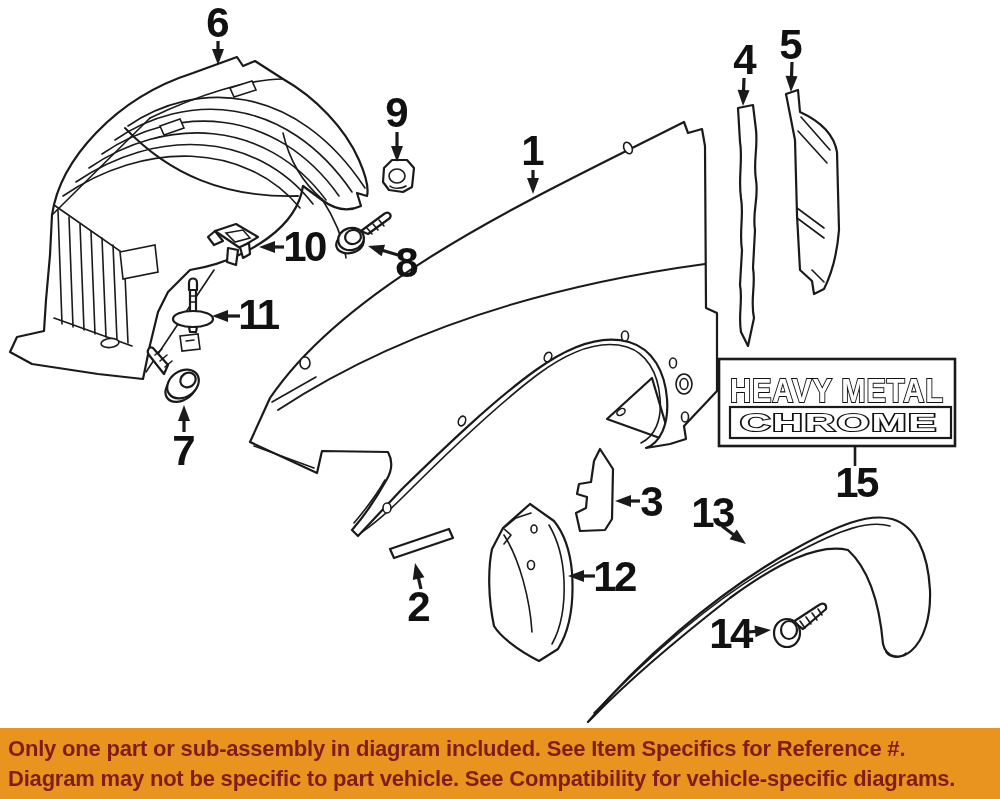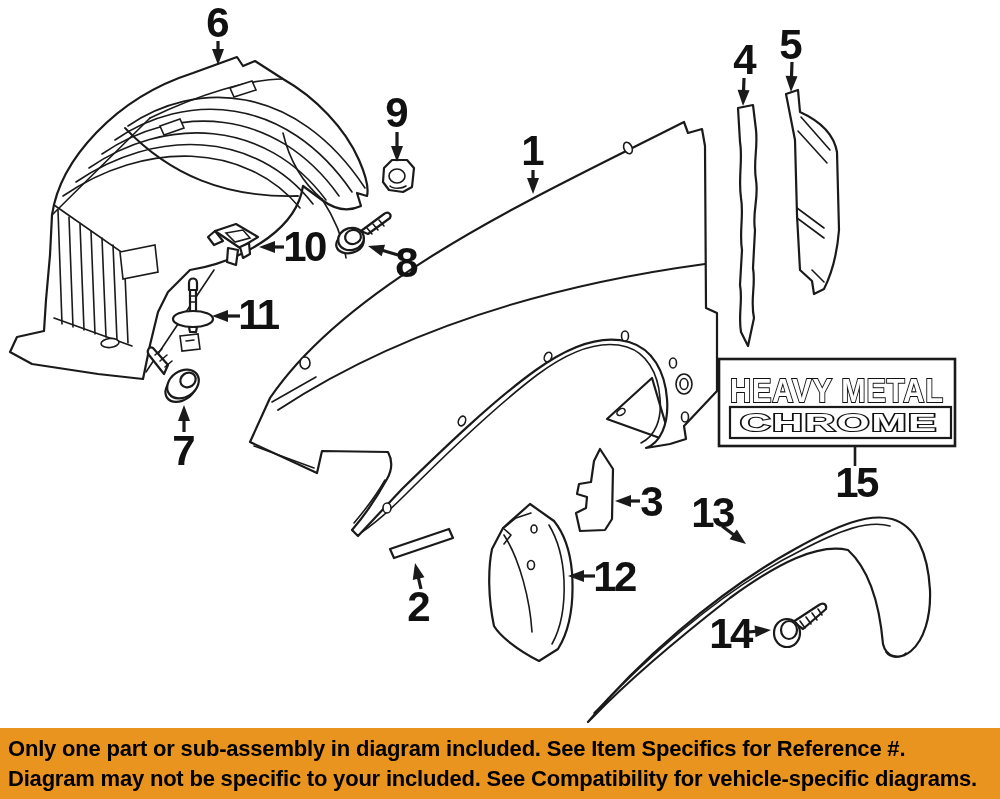--- a/index.html
+++ b/index.html
@@ -279,17 +279,17 @@
           <polygon points="771,630 755.5799282870581,637.3635173910116 754.54037289068,625.4086303326633" fill="#1a1a1a"></polygon>
           <text x="730" y="648" text-anchor="middle" font-size="42" class="callout-num" letter-spacing="-2.5">14</text>
         </g>
         <g>
           <line x1="855" y1="466" x2="855" y2="447" stroke="#1a1a1a" stroke-width="2.6"></line>
           <text x="856" y="497" text-anchor="middle" font-size="42" class="callout-num" letter-spacing="-2.5">15</text>
         </g>
       </g>
   </svg>
 
-  <div class="banner" style="background: rgb(232, 148, 31); color: #000000;">
+  <div class="banner" style="background: rgb(232, 148, 31); color: #7f1d1d;">
     <div>Only one part or sub-assembly in diagram included. See Item Specifics for Reference #.</div>
-    <div>Diagram may not be specific to your included. See Compatibility for vehicle-specific diagrams.</div>
+    <div>Diagram may not be specific to part vehicle. See Compatibility for vehicle-specific diagrams.</div>
   </div>
 </div>
 
 </body></html>

